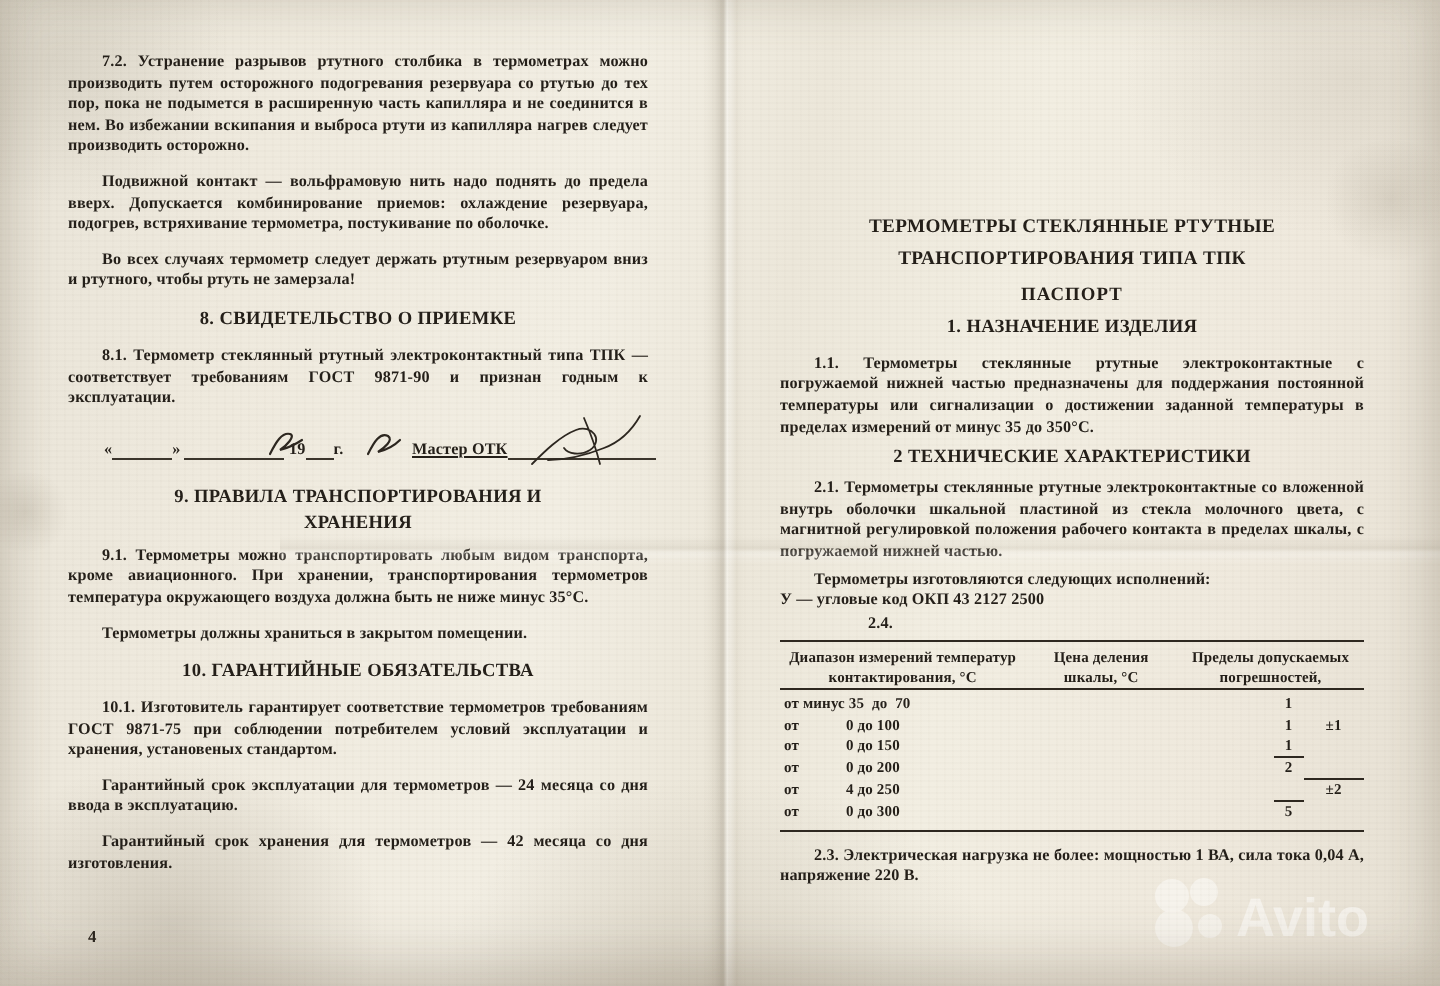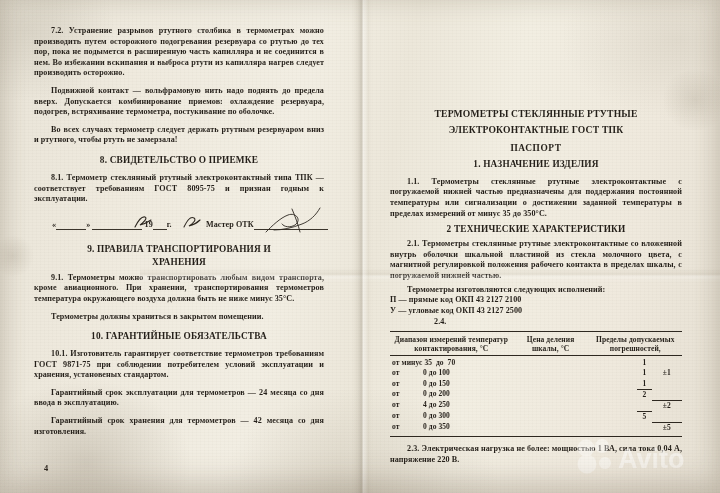--- a/index.html
+++ b/index.html
@@ -84,21 +84,21 @@
   h2.sec2{margin:4px 0 4px 0;font-size:9.3px;}
 
   
   .sig-row{
     position:relative;height:20px;margin:10px 0 2px 0;font-size:8.1px;font-weight:700;
   }
   .sig-row .datepart{position:absolute;left:18px;top:5px;white-space:nowrap;letter-spacing:.01em;}
   .sig-row .ul{display:inline-block;border-bottom:1px solid #3a342b;vertical-align:bottom;}
   .sig-row .ul.s1{width:30px;height:9px;}
   .sig-row .ul.s2{width:50px;height:9px;}
-  .sig-row .master{position:absolute;left:172px;top:5px;white-space:nowrap;}
+  .sig-row .master{position:absolute;left:172px;top:5px;white-space:nowrap;text-decoration:underline;}
   .sig-row .ul.s3{width:74px;height:9px;}
   .stamp{text-align:center;font-size:8.1px;font-weight:700;margin:1px 0 0 0;}
 
   .hand{
     position:absolute;pointer-events:none;
     color:#2d2720;
   }
   .hand.h1{left:98px;top:-2px;}
   .hand.h2{left:148px;top:-1px;}
   .hand.h3{left:228px;top:-9px;}
@@ -154,21 +154,21 @@
     <div class="col">
 
       <p class="ind">7.2. Устранение разрывов ртутного столбика в термометрах можно производить путем осторожного подогревания резервуара со ртутью до тех пор, пока не подымется в расширенную часть капилляра и не соединится в нем. Во избежании вскипания и выброса ртути из капилляра нагрев следует производить осторожно.</p>
 
       <p class="ind">Подвижной контакт — вольфрамовую нить надо поднять до предела вверх. Допускается комбинирование приемов: охлаждение резервуара, подогрев, встряхивание термометра, постукивание по оболочке.</p>
 
       <p class="ind">Во всех случаях термометр следует держать ртутным резервуаром вниз и ртутного, чтобы ртуть не замерзала!</p>
 
       <h2>8. СВИДЕТЕЛЬСТВО О ПРИЕМКЕ</h2>
 
-      <p class="ind tight">8.1. Термометр стеклянный ртутный электроконтактный типа ТПК — соответствует требованиям ГОСТ 8095-75 и признан годным к эксплуатации.</p>
+      <p class="ind tight">8.1. Термометр стеклянный ртутный электроконтактный типа ТПК — соответствует требованиям ГОСТ 9871-90 и признан годным к эксплуатации.</p>
 
       <div class="sig-row">
         <span class="datepart"><span>«</span><span class="ul s1"></span><span>»</span>&nbsp;<span class="ul s2"></span>&nbsp;<span>19</span><span class="ul" style="width:14px;height:9px;"></span><span>г.</span></span>
 
         <span class="master"><span>Мастер ОТК</span><span class="ul s3"></span></span>
 
         <span class="hand h1">
           <svg width="22" height="18" viewBox="0 0 22 18">
               <path d="M3 14 C6 8, 9 3, 13 4 C16 5, 11 10, 8 12 C12 11, 16 9, 19 7" fill="none" stroke="#2d2720" stroke-width="1.1" stroke-linecap="round"></path>
             </svg>
@@ -202,35 +202,34 @@
       <p class="ind">Гарантийный срок хранения для термометров — 42 месяца со дня изготовления.</p>
 
     </div>
     <div class="pagenum">4</div>
   </div>
 
   <div class="page right">
     <div class="col">
 
       <h1 class="doc-title">ТЕРМОМЕТРЫ СТЕКЛЯННЫЕ РТУТНЫЕ</h1>
-      <h1 class="doc-title" style="margin-bottom:2px;">ЭЛЕКТРОКОНТАКТНЫЕ ГОСТ ТПК</h1>
+      <h1 class="doc-title" style="margin-bottom:2px;">ТРАНСПОРТИРОВАНИЯ ТИПА ТПК</h1>
 
       <h2 class="passport">ПАСПОРТ</h2>
 
       <h2 class="sec1">1. НАЗНАЧЕНИЕ ИЗДЕЛИЯ</h2>
 
       <p class="ind tight">1.1. Термометры стеклянные ртутные электроконтактные с погружаемой нижней частью предназначены для поддержания постоянной температуры или сигнализации о достижении заданной температуры в пределах измерений от минус 35 до 350°С.</p>
 
       <h2 class="sec2">2 ТЕХНИЧЕСКИЕ ХАРАКТЕРИСТИКИ</h2>
 
       <p class="ind tight">2.1. Термометры стеклянные ртутные электроконтактные со вложенной внутрь оболочки шкальной пластиной из стекла молочного цвета, с магнитной регулировкой положения рабочего контакта в пределах шкалы, с погружаемой нижней частью.</p>
 
       <p class="ind tight" style="margin-top:3px;">Термометры изготовляются следующих исполнений:</p>
 
-      <p class="codeline">П — прямые код ОКП 43 2127 2100</p>
       <p class="codeline">У — угловые код ОКП 43 2127 2500</p>
       <p class="cl-22">2.4.</p>
 
       <hr class="rule">
       <table class="spec">
         <thead>
           <tr class="thead">
             <td class="c1">Диапазон измерений температур контактирования, °С</td>
             <td class="c2">Цена деления шкалы, °С</td>
             <td class="c3">Пределы допускаемых погрешностей,</td>
@@ -263,25 +262,20 @@
           </tr>
           <tr class="trow">
             <td class="c1">от            4 до 250</td>
             <td class="c2"></td>
             <td class="c3 sep-c3">±2</td>
           </tr>
           <tr class="trow">
             <td class="c1">от            0 до 300</td>
             <td class="c2 sep-c2">5</td>
             <td class="c3"></td>
-          </tr>
-          <tr class="trow">
-            <td class="c1">от            0 до 350</td>
-            <td class="c2"></td>
-            <td class="c3 sep-c3">±5</td>
           </tr>
         </tbody>
       </table>
       <hr class="rule" style="margin-top:-3px;">
 
       <p class="ind" style="margin-top:7px;">2.3. Электрическая нагрузка не более: мощностью 1 ВА, сила тока 0,04 А, напряжение 220 В.</p>
 
     </div>
 
     <div class="wm">

